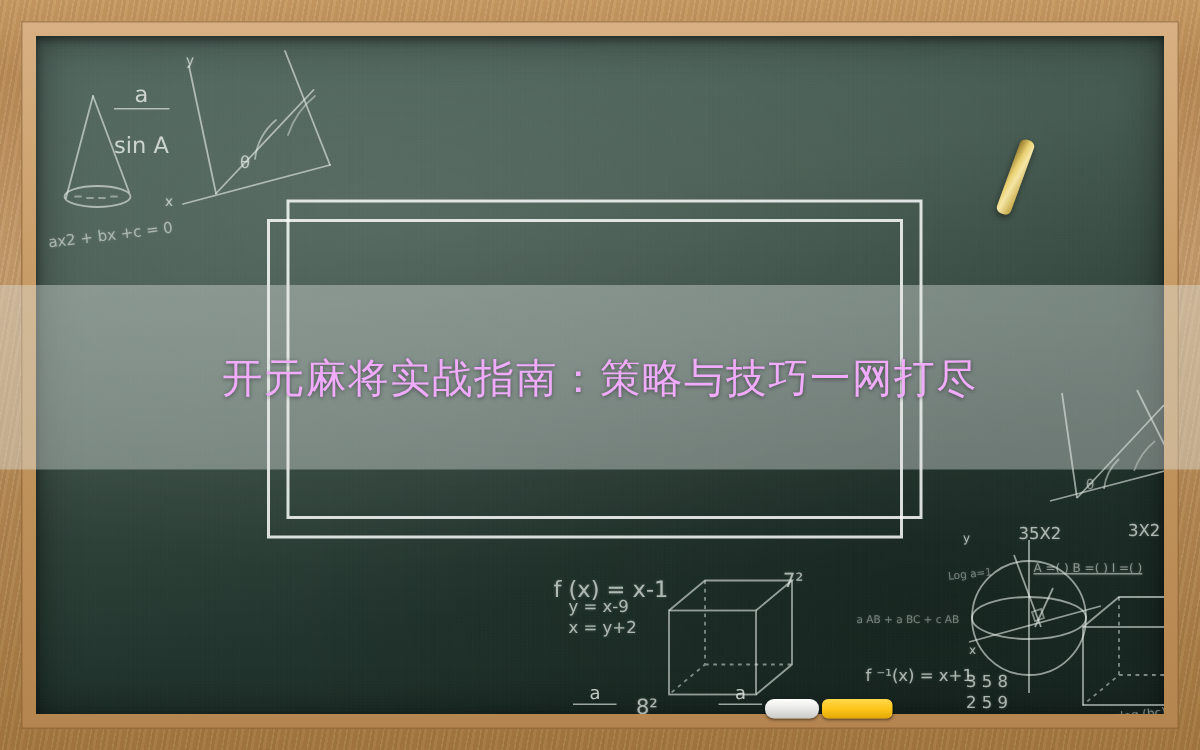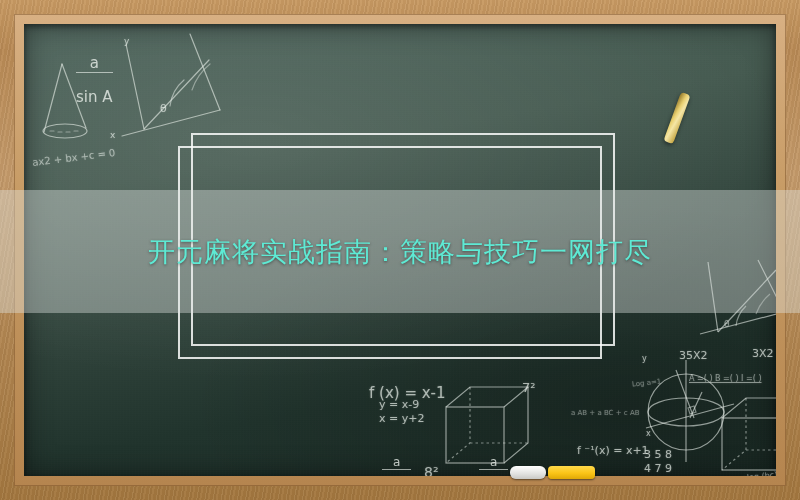--- a/index.html
+++ b/index.html
@@ -56,21 +56,21 @@
   .deco-rect{position:absolute;border:2px solid rgba(250,252,250,.85);}
 
   
   .band{
     position:absolute;left:0;top:190px;width:800px;height:123px;
     background:rgba(226,230,228,.40);
   }
   .title{
     position:absolute;left:0;top:190px;width:800px;height:123px;
     display:flex;align-items:center;justify-content:center;
-    color:#5eead4;font-size:27px;letter-spacing:1px;
+    color:#f0abfc;font-size:27px;letter-spacing:1px;
     font-family:"DejaVu Sans","Liberation Sans",sans-serif;
     text-shadow:0 1px 3px rgba(0,0,0,.45);
   }
 
   
   .chalk-stick{position:absolute;border-radius:4px;}
   .chalk-float{
     left:672px;top:92px;width:10px;height:52px;
     background:linear-gradient(100deg,#8d7225,#e9d071 35%,#f5e6a6 55%,#c2a23d 100%);
     transform:rotate(20deg);
@@ -155,21 +155,21 @@
     </div>
 
     <div class="chalk-layer">
       <div class="chalk-txt" style="left:655px;top:325px;font-size:11px;">35X2</div>
       <div class="chalk-txt" style="left:728px;top:323px;font-size:11px;">3X2</div>
       <div class="chalk-txt" style="left:665px;top:350px;font-size:8px;opacity:.55;text-decoration:underline;">A =( ) B =( ) I =( )</div>
       <div class="chalk-txt" style="left:608px;top:355px;font-size:7px;opacity:.45;transform:rotate(-6deg);">Log a=1</div>
       <div class="chalk-txt" style="left:553px;top:420px;font-size:11px;">f ⁻¹(x) = x+1</div>
       <div class="chalk-txt" style="left:718px;top:448px;font-size:8px;opacity:.5;transform:rotate(-6deg);">alog (bc)</div>
       <div class="chalk-txt" style="left:620px;top:424px;font-size:11px;">3 5 8</div>
-      <div class="chalk-txt" style="left:620px;top:438px;font-size:11px;">4 7 9</div>
+      <div class="chalk-txt" style="left:620px;top:438px;font-size:11px;">2 5 9</div>
 
       <div class="chalk-txt" style="left:618px;top:330px;font-size:8px;">y</div>
       <div class="chalk-txt" style="left:622px;top:405px;font-size:8px;">x</div>
 
       <svg width="130" height="120" style="left:610px;top:330px;">
         <g stroke="#e6ede7" stroke-opacity=".6" fill="none" stroke-width="1.2">
           <circle cx="52" cy="58" r="38"></circle>
           <ellipse cx="52" cy="58" rx="38" ry="14"></ellipse>
           <path d="M52 6 L52 108"></path>
           <path d="M12 74 L100 50"></path>

